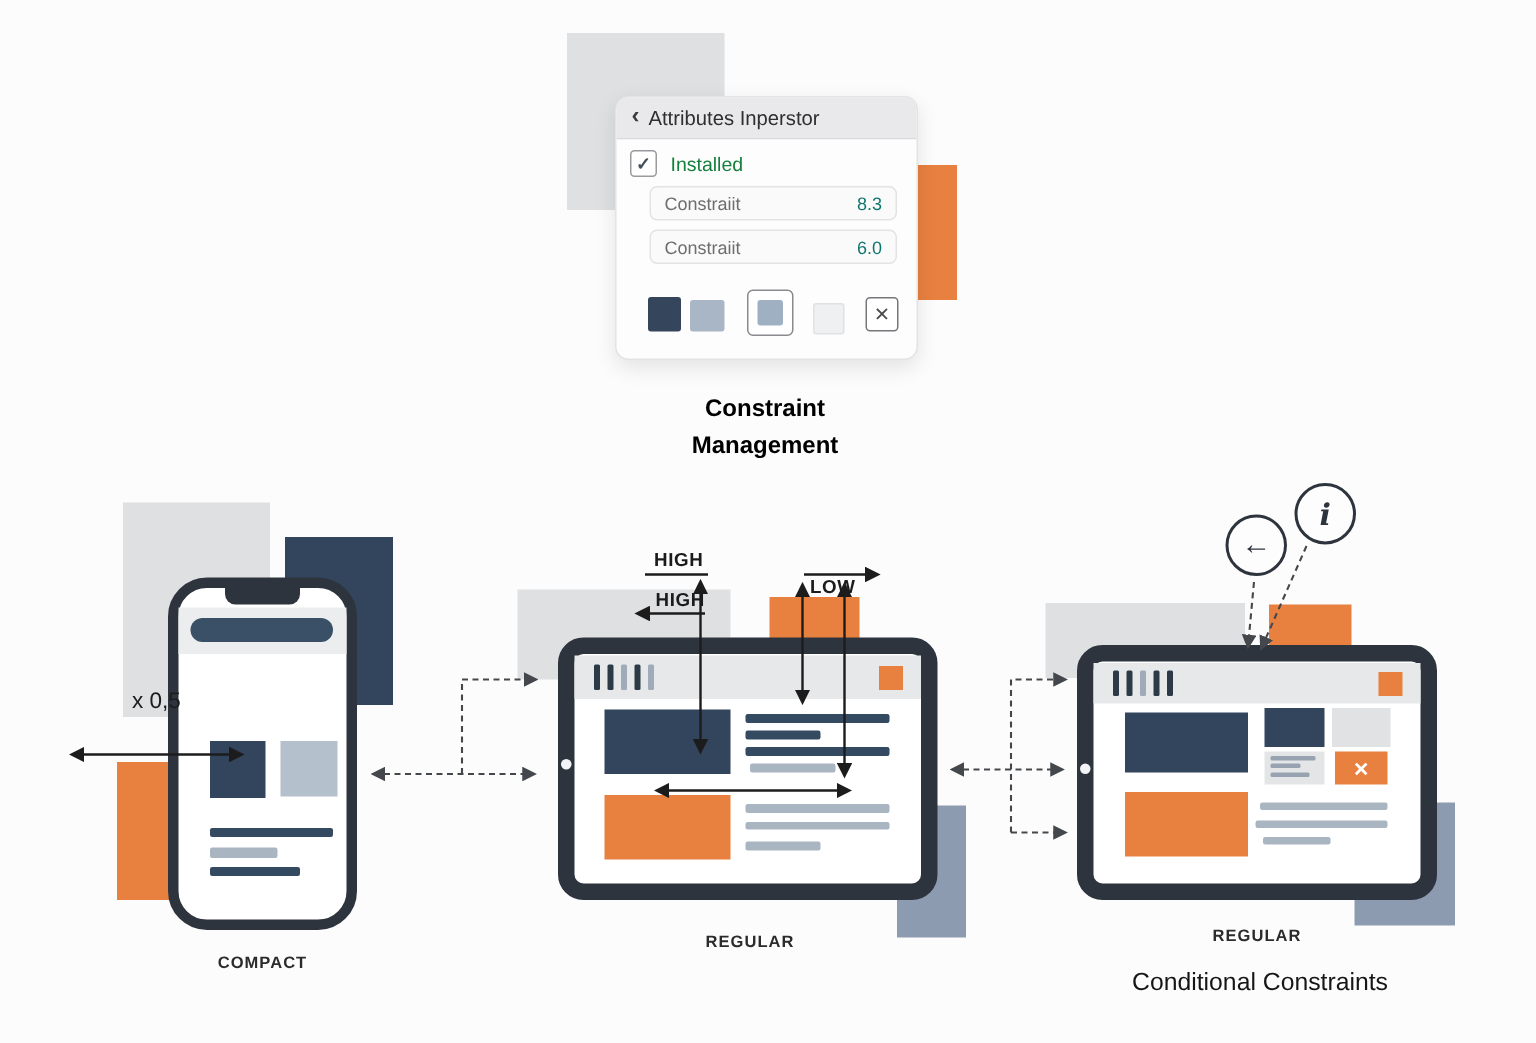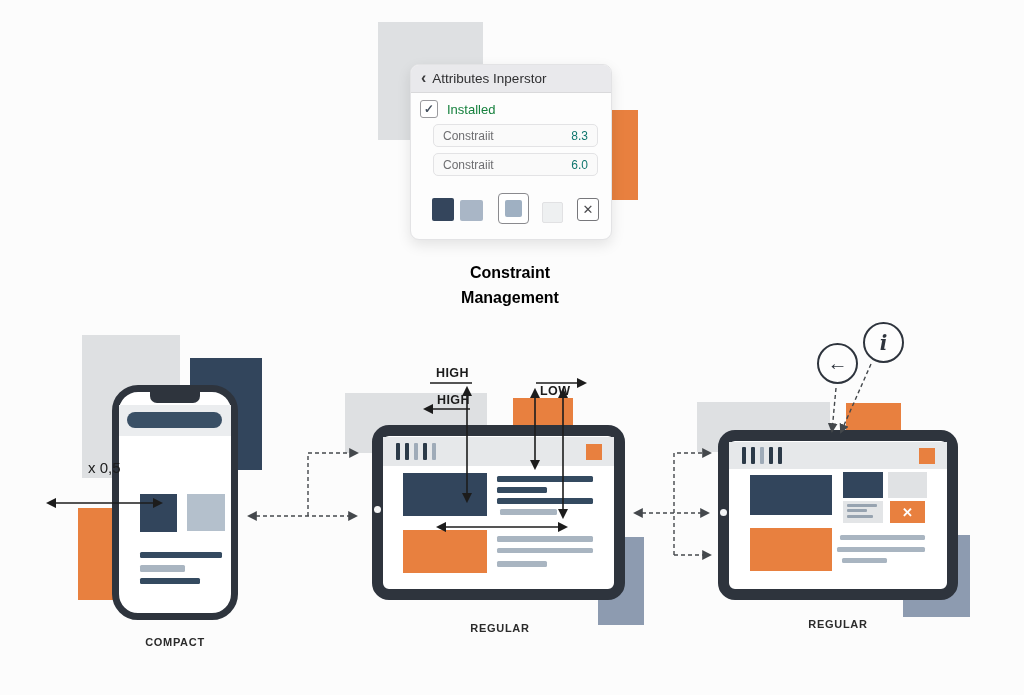--- a/index.html
+++ b/index.html
@@ -176,20 +176,21 @@
     </div>
     <div class="abs xcard" style="left:161px;top:60px;width:35px;height:22px;">
       <span>✕</span>
     </div>
     <div class="abs ln ln-light" style="left:111px;top:94px;width:85px;height:5px;"></div>
     <div class="abs ln ln-light" style="left:108px;top:106px;width:88px;height:5px;"></div>
     <div class="abs ln ln-light" style="left:113px;top:117px;width:45px;height:5px;"></div>
   </div>
 
   <div class="abs cap-tag" style="left:738px;top:618px;width:200px;">REGULAR</div>
+  <div class="abs cap-title" style="left:720px;top:646px;width:240px;">Conditional Constraints</div>
 
   <svg class="overlay" width="1024" height="695" viewBox="0 0 1024 695">
     <defs>
       <marker id="mB" viewBox="0 0 10 10" refX="8" refY="5" markerWidth="6.5" markerHeight="6.5" orient="auto-start-reverse">
         <path d="M0,0 L10,5 L0,10 z" fill="#1c1c1c"></path>
       </marker>
       <marker id="mG" viewBox="0 0 10 10" refX="8" refY="5" markerWidth="7" markerHeight="7" orient="auto-start-reverse">
         <path d="M0,0 L10,5 L0,10 z" fill="#44484c"></path>
       </marker>
     </defs>

